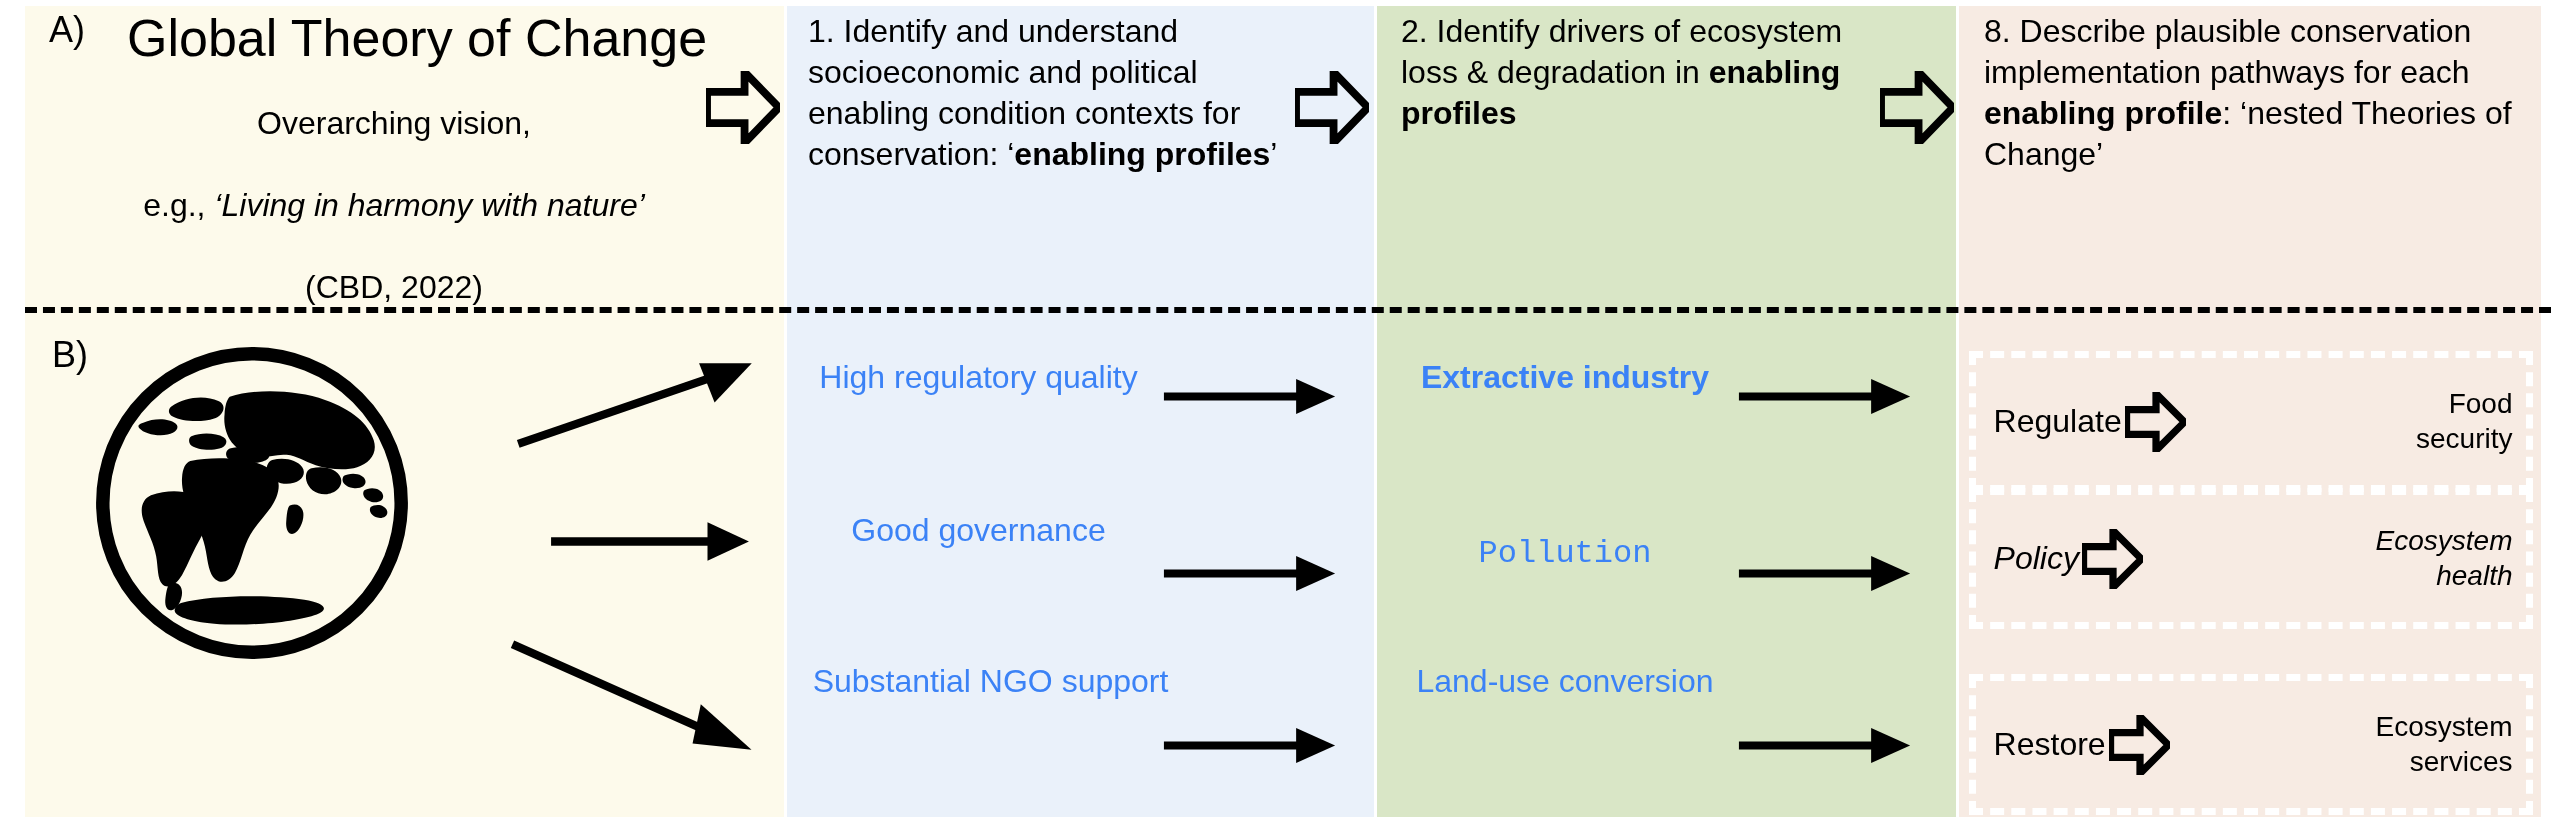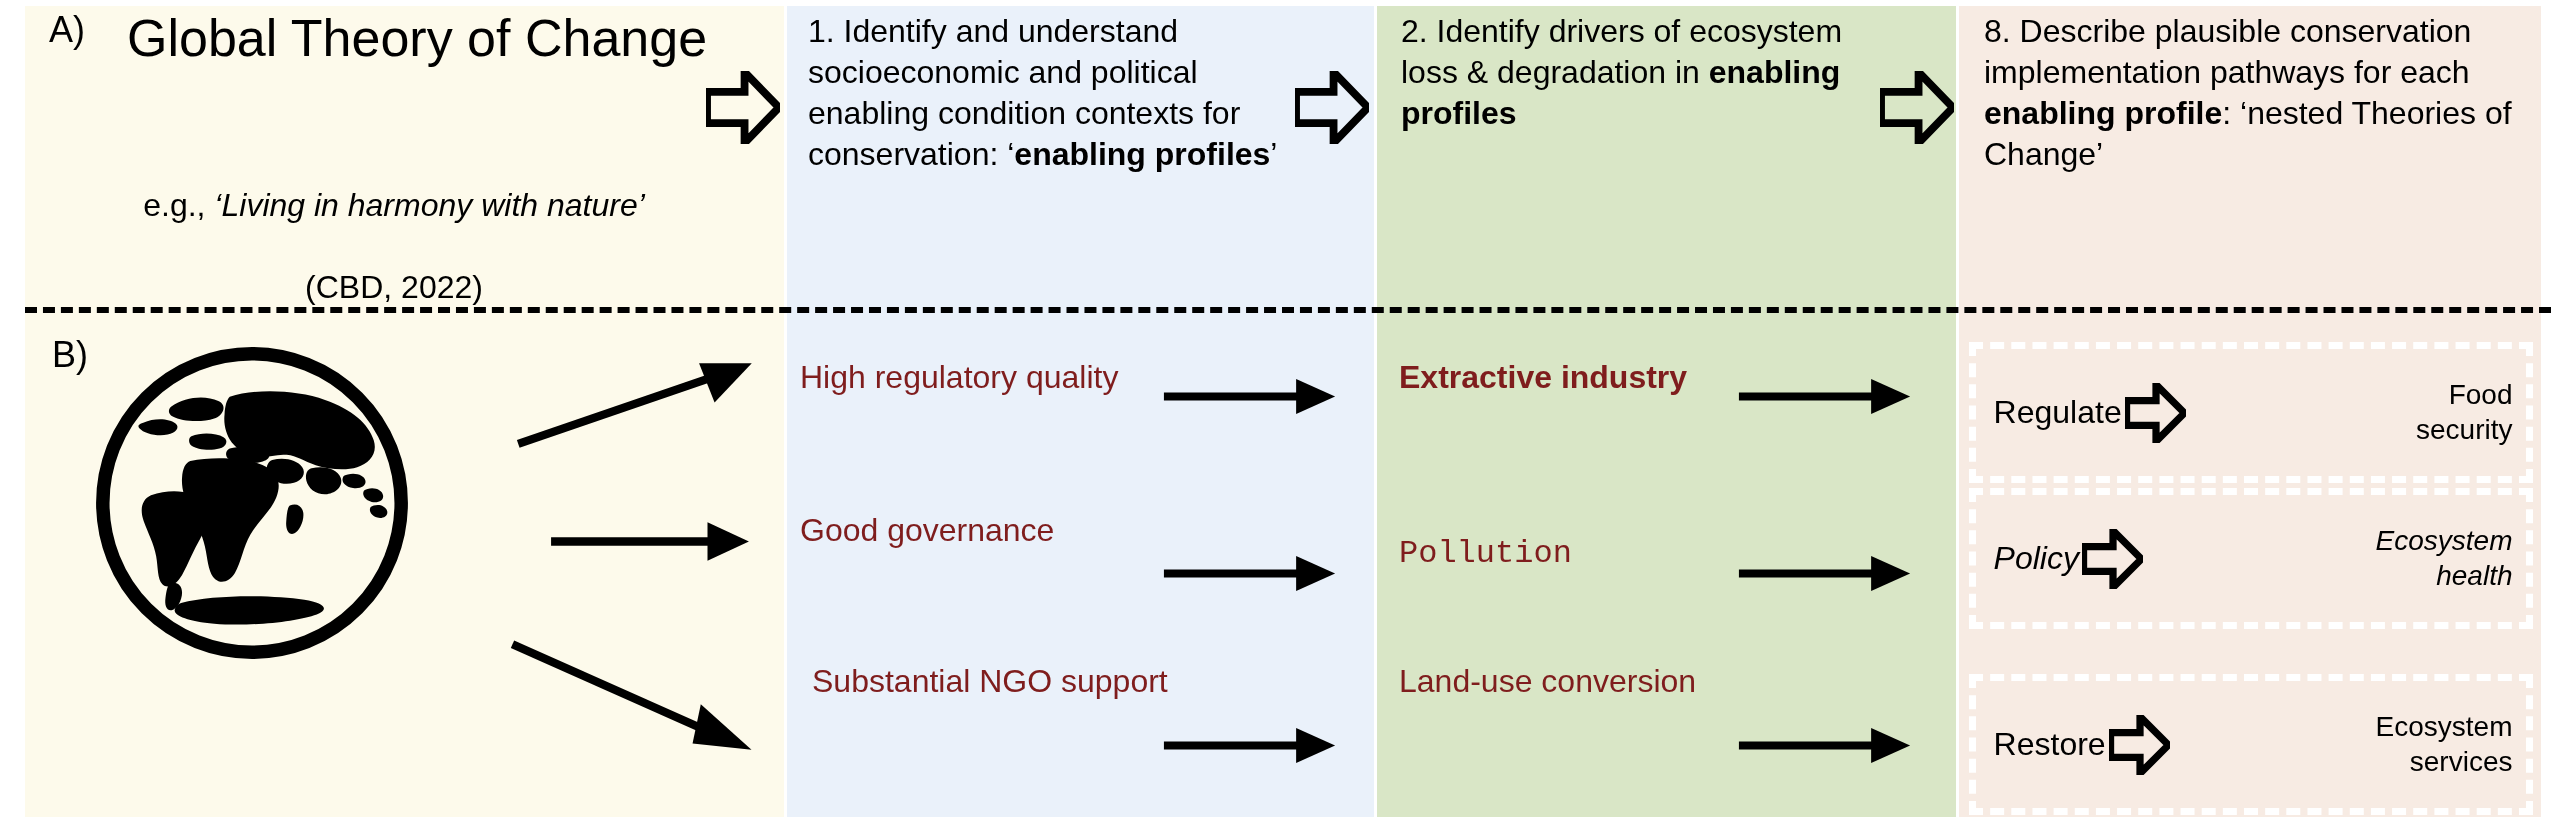--- a/index.html
+++ b/index.html
@@ -101,22 +101,22 @@
   .solid-arrow { position: absolute; }
   .solid-arrow svg { display: block; width: 100%; height: 100%; }
 
   #sa-g1 { left: 516px;  top: 357px;  width: 238px; height: 93px; }
   #sa-g2 { left: 549px; top: 518px; width: 202px; height: 47px;  }
   #sa-g3 { left: 510px;  top: 637px; width: 244px; height: 119px; }
 
   
   .row-label {
     position: absolute;
-    text-align: left;
-    color: #7f1d1d;
+    text-align: center;
+    color: #3b82f6;
     font-size: 32px;
     line-height: 1.25;
   }
   #blue-r1 { left: 800px; top: 357px;  width: 357px; }
   #blue-r2 { left: 800px; top: 510px;  width: 357px; }
   #blue-r3 { left: 812px; top: 661px; width: 357px; }
 
   #green-r1 { left: 1399px; top: 357px;  width: 332px; font-weight: bold; }
   #green-r2 { left: 1399px; top: 534px; width: 332px; font-family: Liberation Mono, monospace; }
   #green-r3 { left: 1399px; top: 661px; width: 332px; }
@@ -135,21 +135,21 @@
     position: absolute;
     left: 1969px;
     width: 564px;
     border: 7.3px dashed #FFFFFF;
     box-sizing: border-box;
     display: flex;
     align-items: center;
     justify-content: space-between;
     padding: 0 13.5px 0 17.6px;
   }
-  #dbox-1 { top: 342px;  height: 141px; }
+  #dbox-1 { top: 351px;  height: 141px; }
   #dbox-2 { top: 488px;  height: 141px; font-style: italic; }
   #dbox-3 { top: 674px; height: 141px; }
 
   .dbox-from {
     font-size: 32px;
     color: #000;
     white-space: nowrap;
     flex: 0 0 auto;
   }
   .dbox-arrow {
@@ -173,21 +173,21 @@
 <div class="col-band band-cream"></div>
 <div class="col-band band-blue"></div>
 <div class="col-band band-green"></div>
 <div class="col-band band-pink"></div>
 
 <div class="row-divider"></div>
 
 <div class="tblock" id="a-label">A)</div>
 <div class="tblock" id="a-title">Global Theory of Change</div>
 <div class="tblock" id="a-sub">
-  <br>
+  <span>Overarching vision,</span><br>
   <span>e.g., </span><span class="ital">‘Living in harmony with nature’</span><br>
   <span>(CBD, 2022)</span>
 </div>
 
 <div class="col-head" id="head1">
   <span>1. Identify and understand socioeconomic and political enabling condition contexts for conservation:
 ‘</span><span class="bold">enabling profiles</span><span>’</span>
 </div>
 
 <div class="col-head" id="head2">

